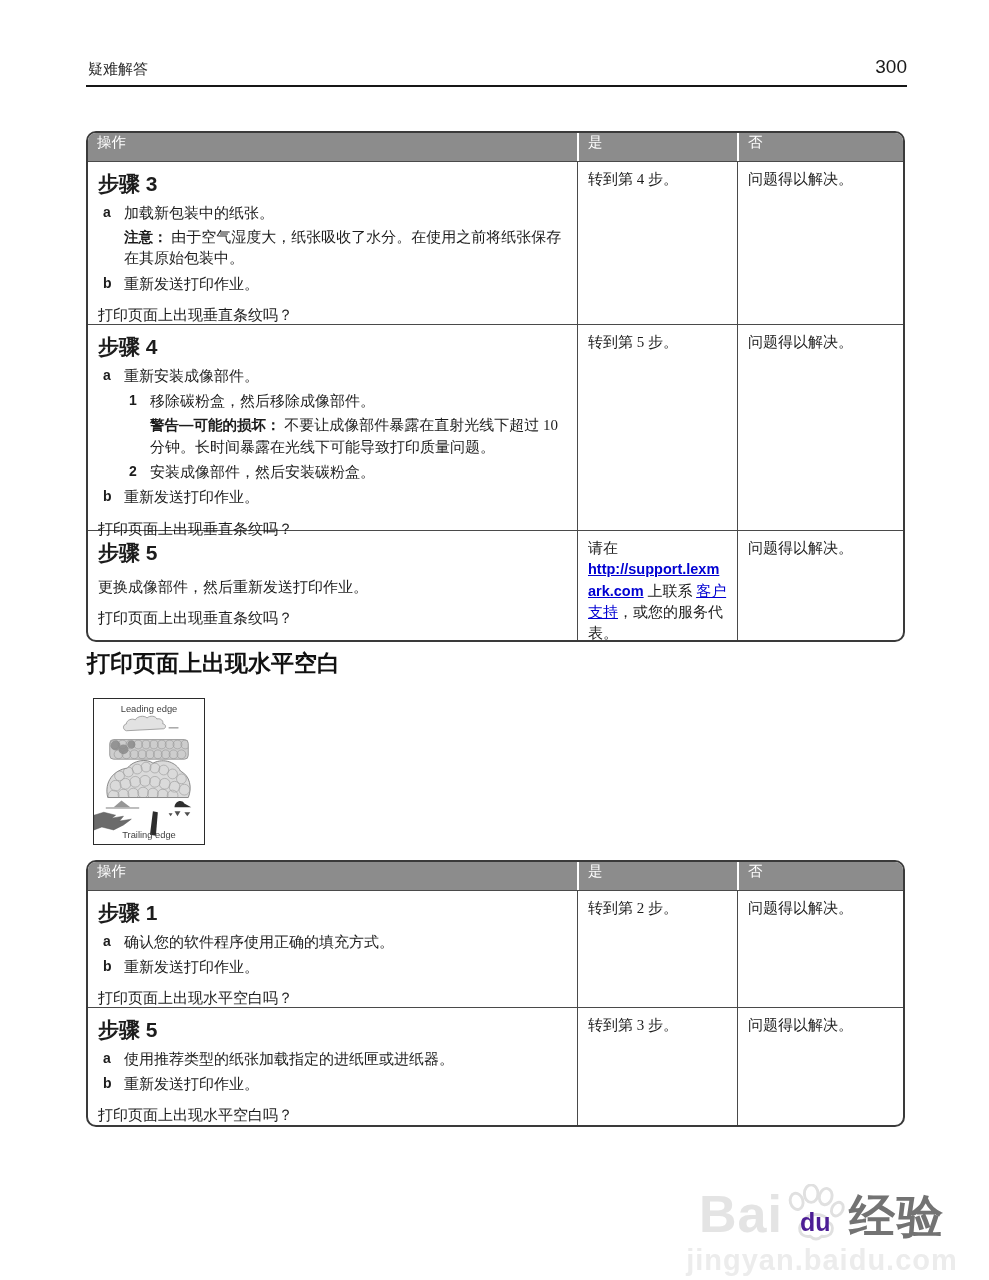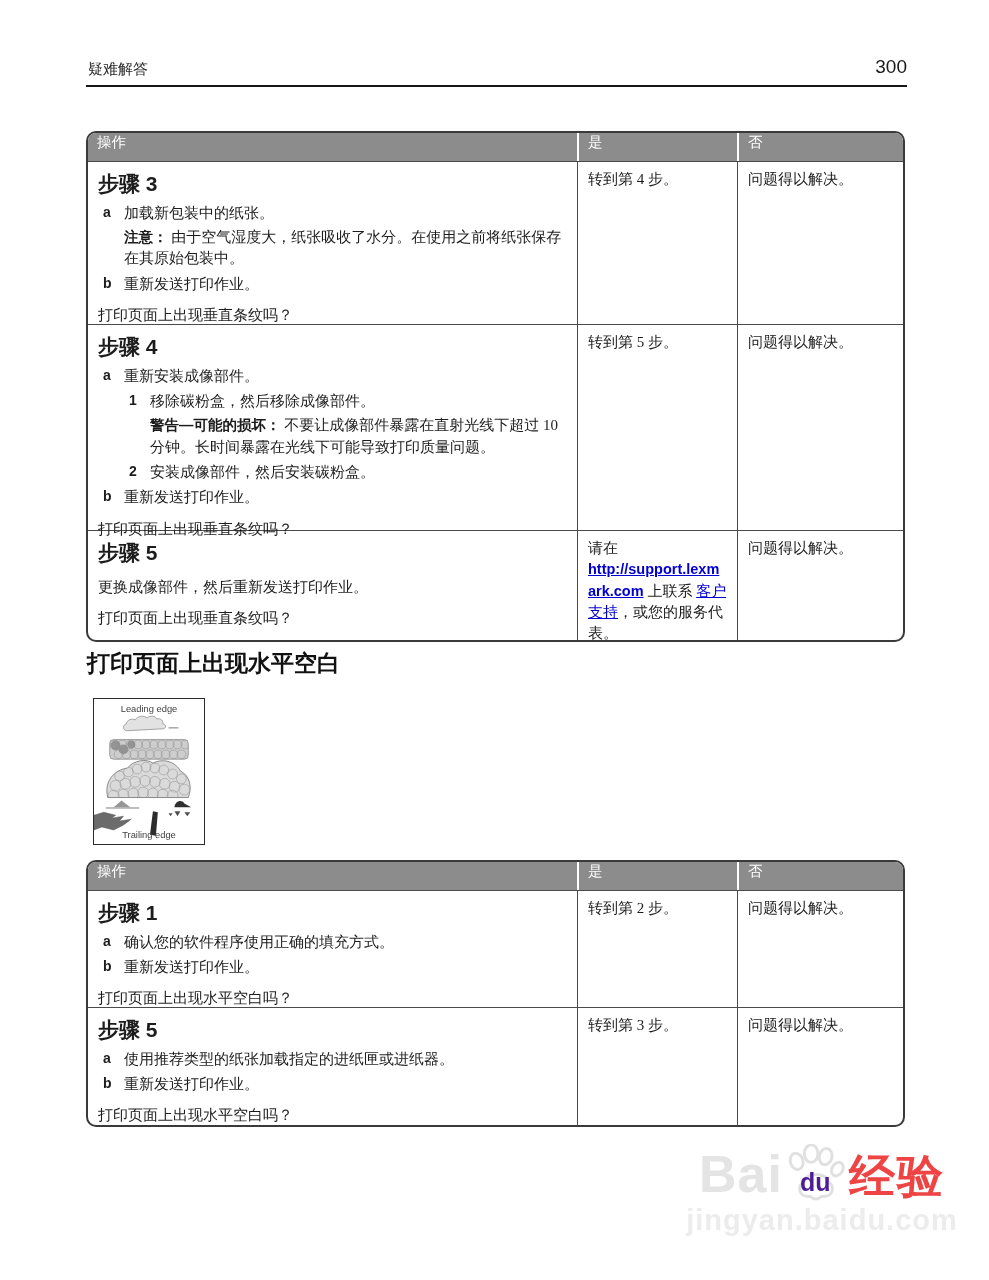--- a/index.html
+++ b/index.html
@@ -45,27 +45,27 @@
 
   
   .sect { position:absolute; left:87px; top:648px; font-size:23px; font-weight:bold; color:#111; }
 
   
   .fig { position:absolute; left:93px; top:698px; width:112px; height:147px;
          border:1.5px solid #2b2b2b; background:#fff; }
   .fig svg { display:block; width:100%; height:100%; }
 
   
-  .wm { position:absolute; left:664px; top:1144px; width:316px; text-align:center;
+  .wm { position:absolute; left:664px; top:1184px; width:316px; text-align:center;
         font-family:"Liberation Sans","DejaVu Sans",sans-serif; user-select:none; }
   .wm-logo { display:flex; align-items:flex-end; justify-content:center; color:#e4e4e4; }
   .wm-bai { font-size:52px; font-weight:bold; letter-spacing:1px; line-height:1; }
   .wm-paw { position:relative; width:62px; height:58px; margin:0 2px -2px 2px; }
   .wm-du  { position:absolute; left:15px; top:24px; font-size:25px; font-weight:bold; color:#4c1d95; }
-  .wm-cn  { font-size:46px; font-weight:bold; line-height:1.05; letter-spacing:2px; color:#ef4444; }
+  .wm-cn  { font-size:46px; font-weight:bold; line-height:1.05; letter-spacing:2px; color:#737373; }
   .wm-url { margin-top:4px; font-size:29px; font-weight:bold; color:#ececec; letter-spacing:1px; }
 </style>
 </head>
 <body>
 
 <div class="page">
 
   <div class="runhead">疑难解答</div>
   <div class="pagenum">300</div>
   <div class="headrule"></div>

